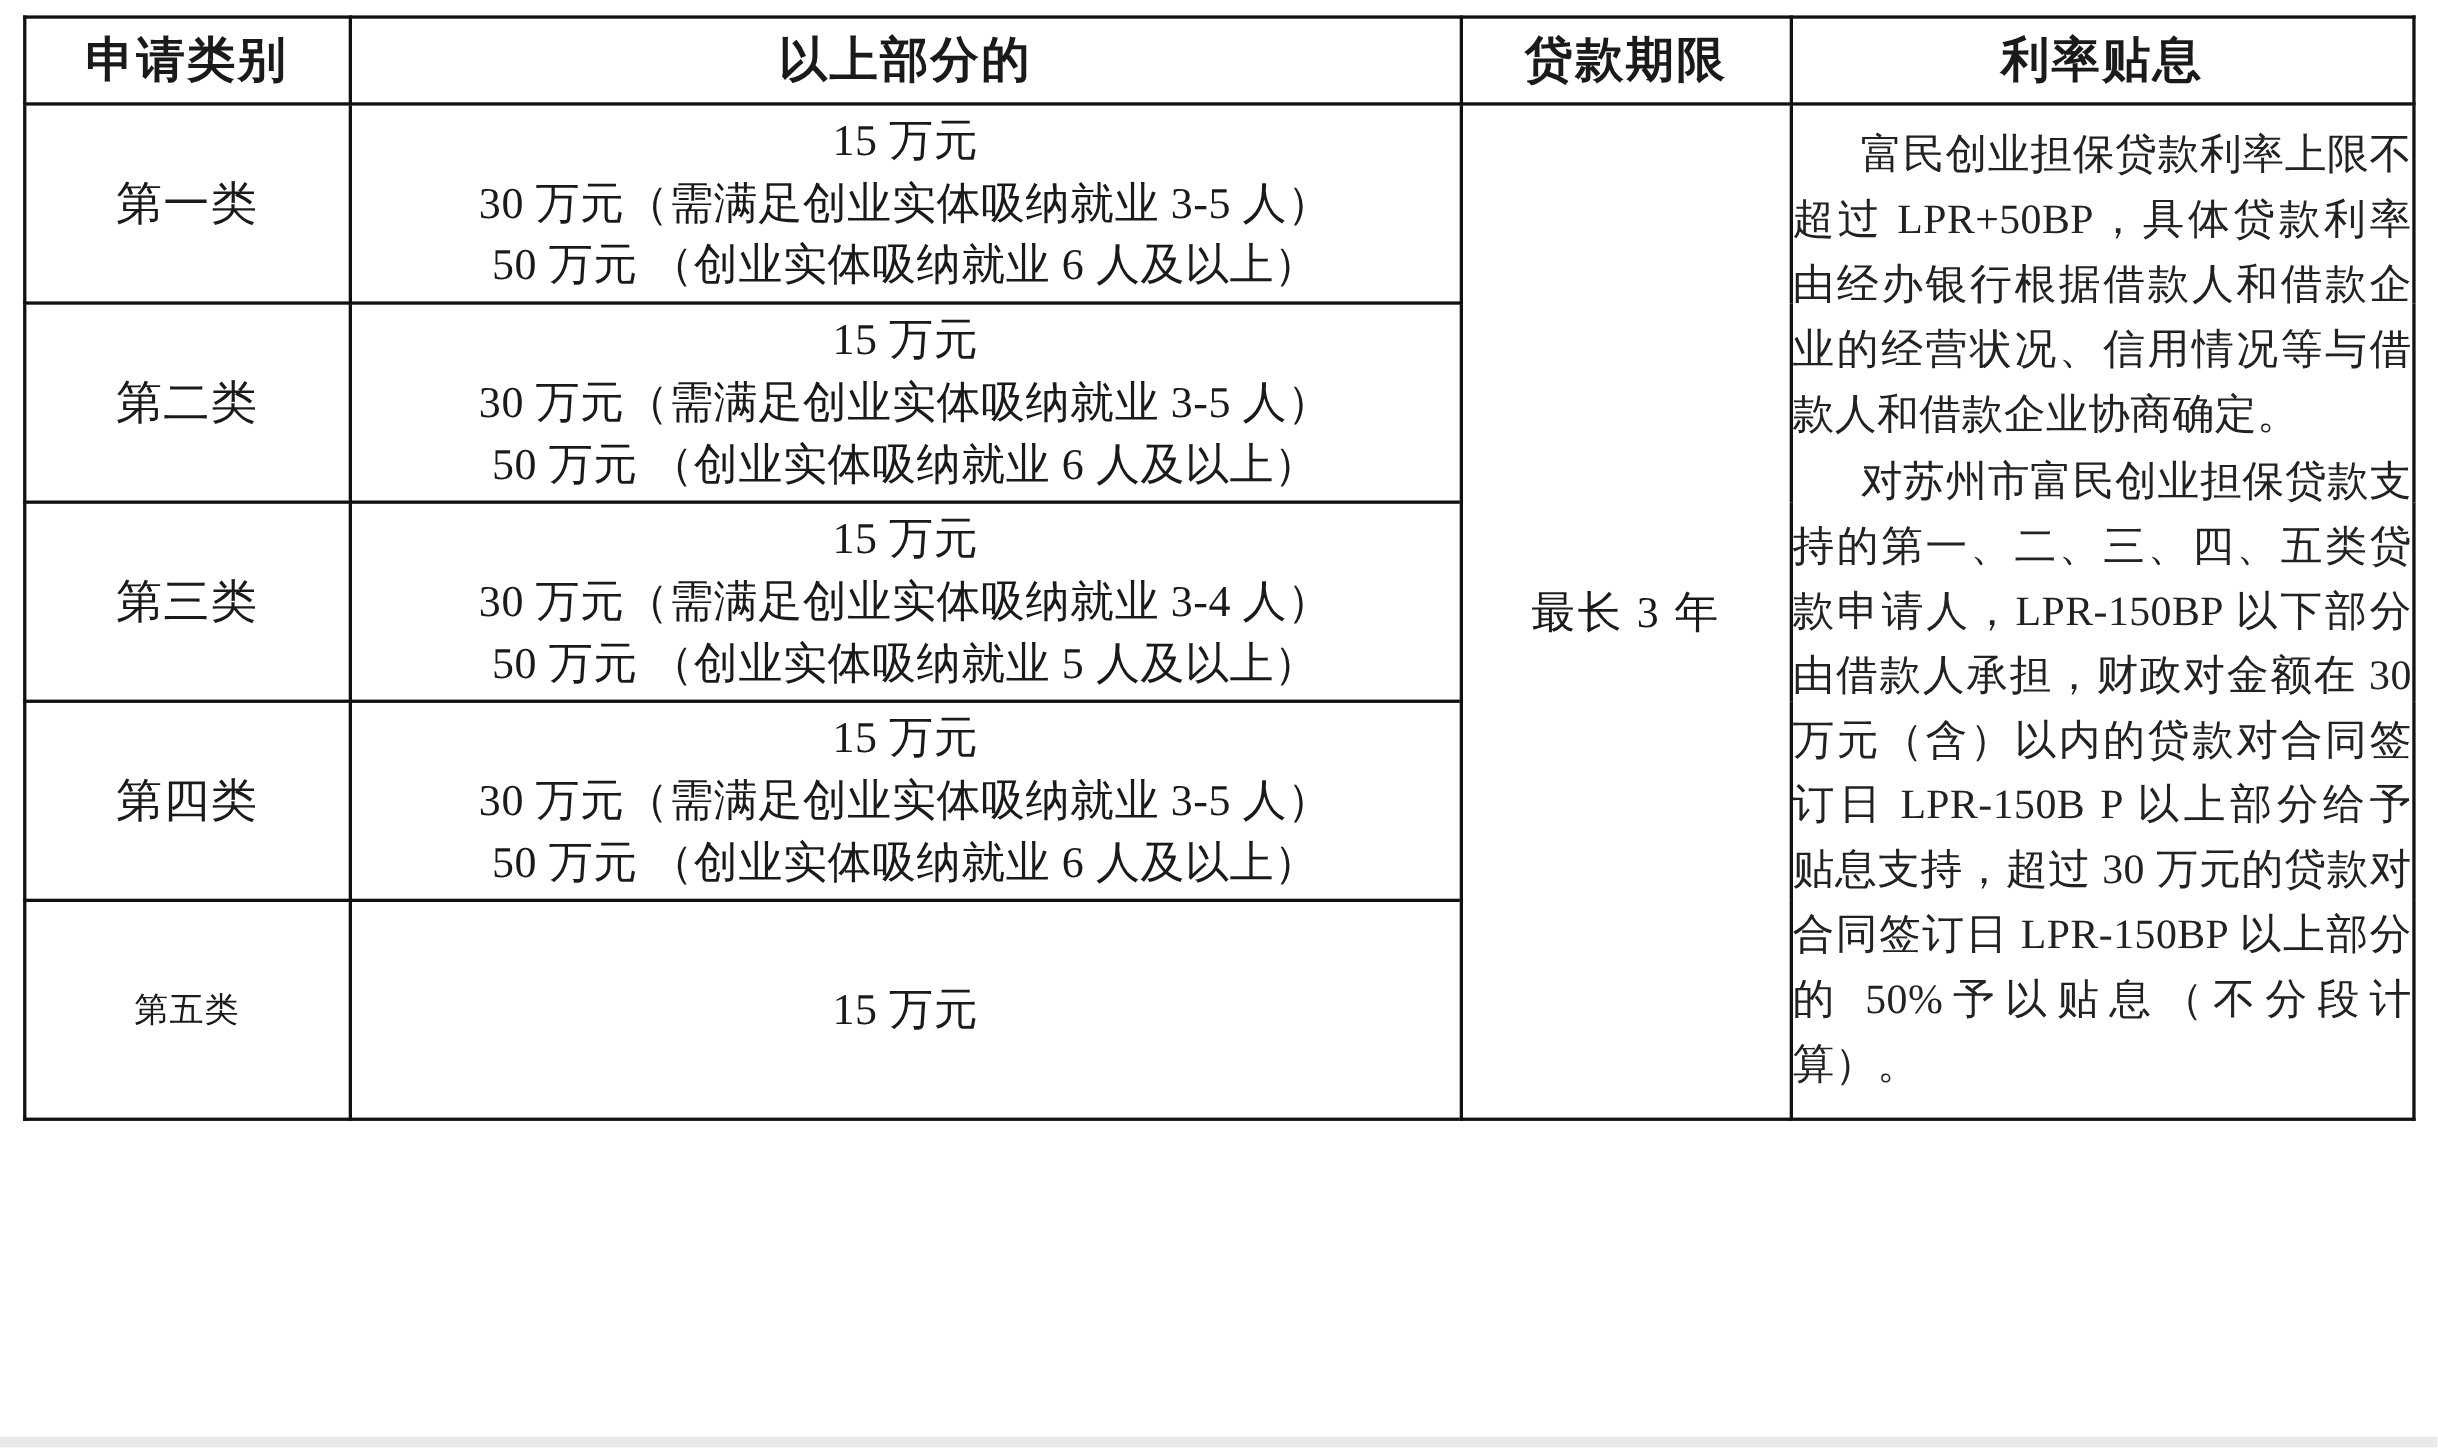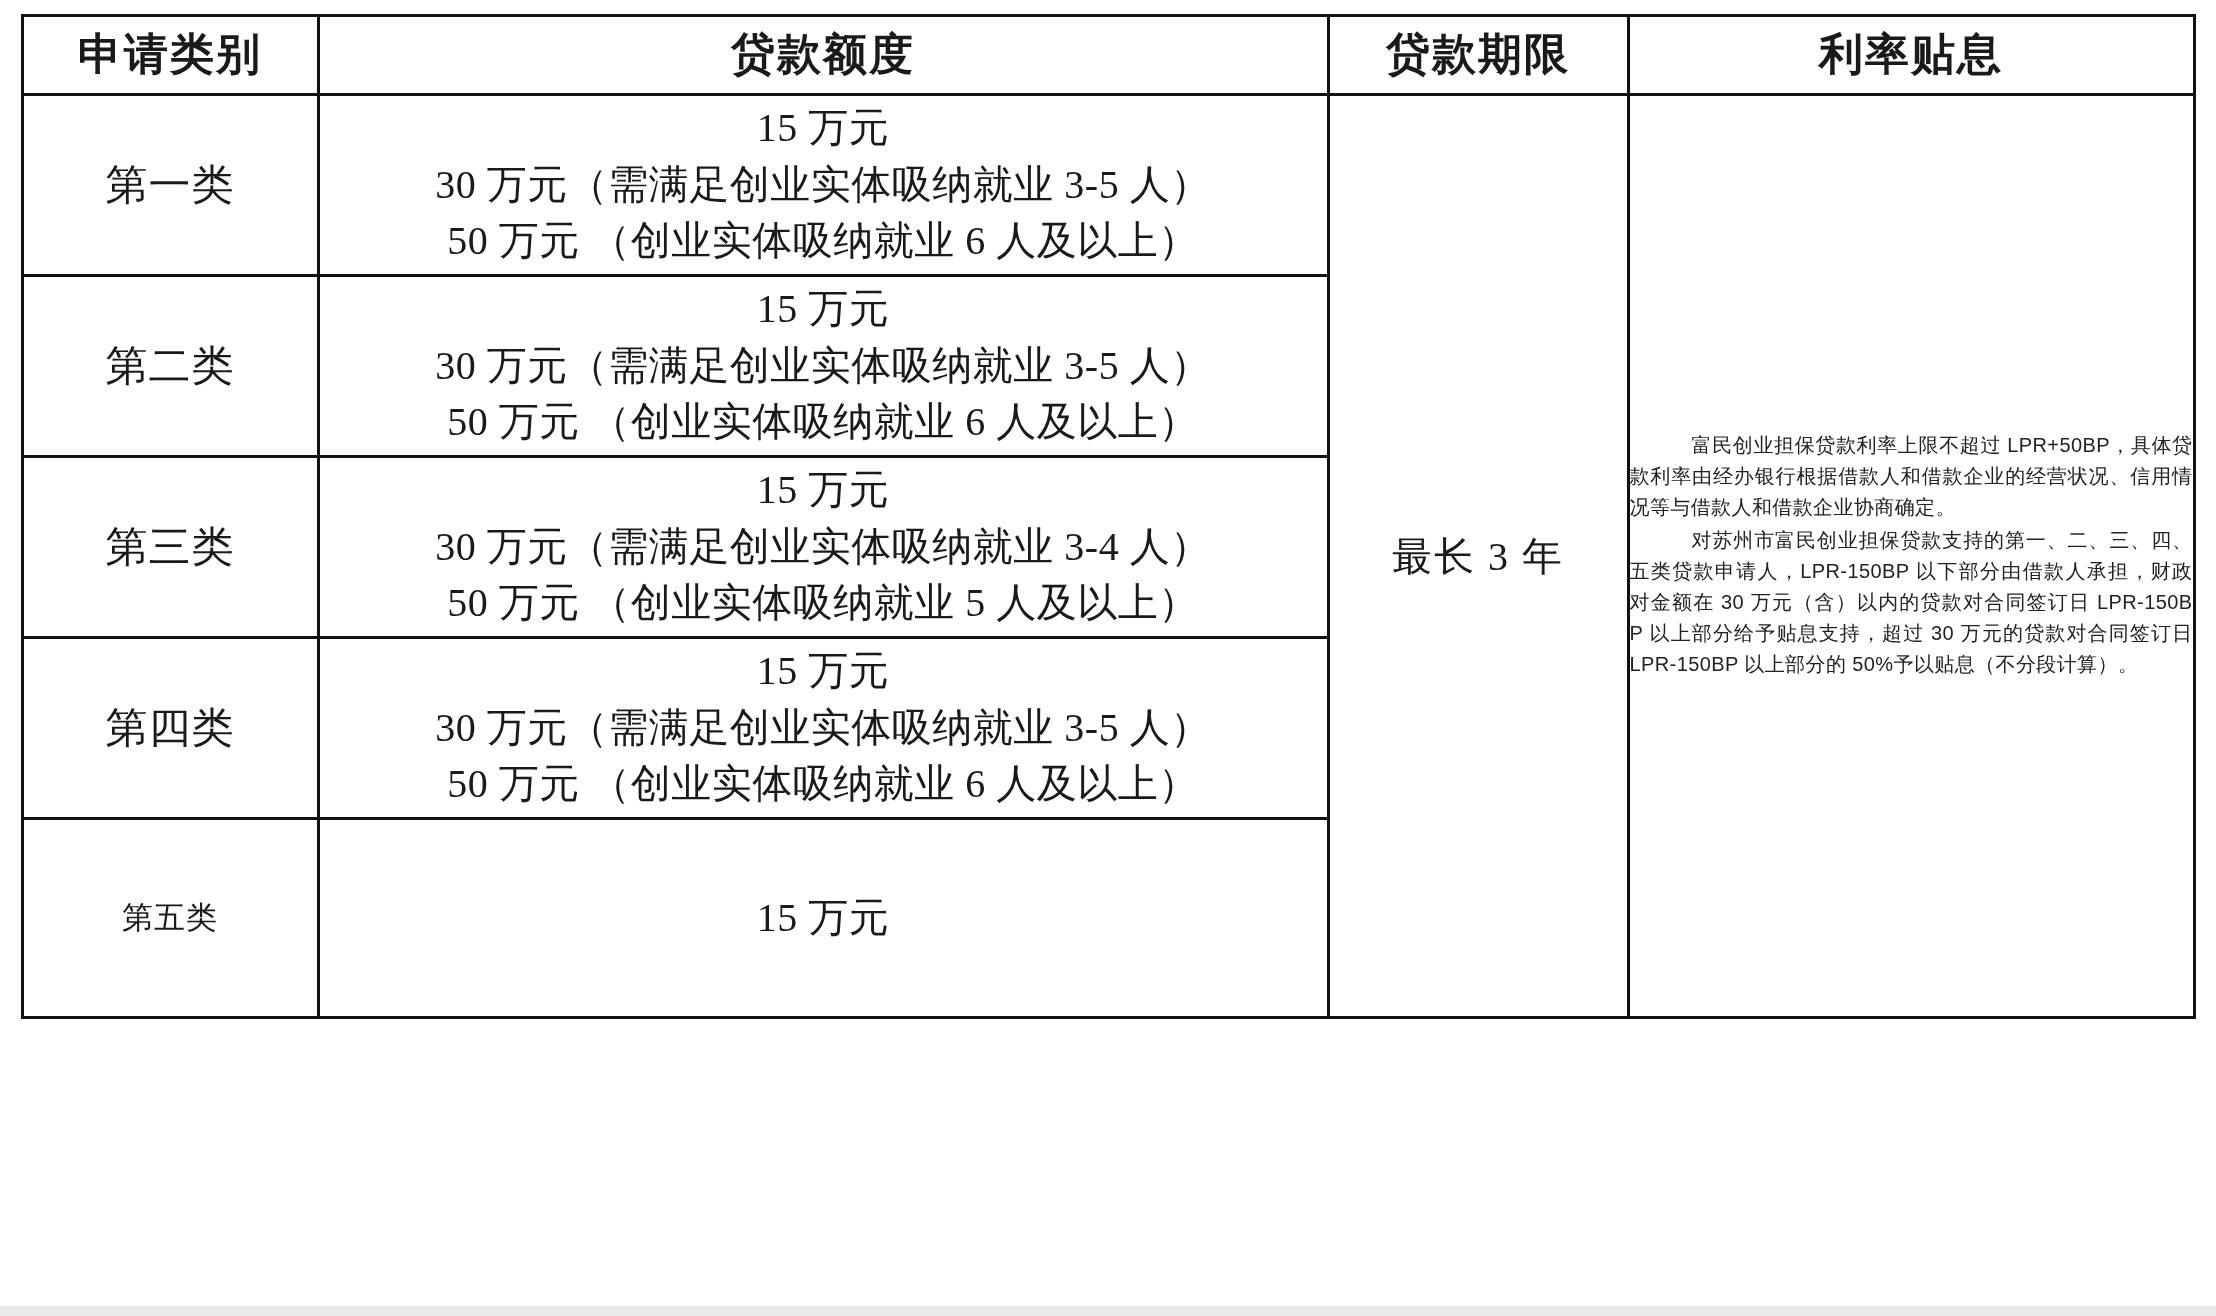--- a/index.html
+++ b/index.html
@@ -63,25 +63,25 @@
     letter-spacing: 0.5px;
     text-align: center;
   }
   .term-cell {
     text-align: center;
     font-size: 40px;
     letter-spacing: 2px;
   }
   .sub-cell {
     padding: 14px 16px 14px 18px;
-    font-size: 20px;
+    font-size: 38px;
     line-height: 1.55;
     text-align: justify;
     text-justify: inter-ideograph;
-    font-family: Liberation Sans, sans-serif;
+    font-family: Liberation Serif, serif;
     color: #222;
   }
   .sub-para {
     margin: 0 0 2px 0;
     text-indent: 62px;
     letter-spacing: 0.4px;
   }
   .row-1 .amt-cell, .row-2 .amt-cell, .row-3 .amt-cell, .row-4 .amt-cell { height: 178px; }
   .row-5 .amt-cell { height: 196px; }
   .row-5 .cat-cell { font-size: 31px; }
@@ -101,21 +101,21 @@
   <table class="loan-table">
     <colgroup>
       <col class="col-cat">
       <col class="col-amt">
       <col class="col-term">
       <col class="col-sub">
     </colgroup>
     <thead>
       <tr>
         <th class="hdr">申请类别</th>
-        <th class="hdr">贷款额度</th>
+        <th class="hdr">以上部分的</th>
         <th class="hdr">贷款期限</th>
         <th class="hdr">利率贴息</th>
       </tr>
     </thead>
     <tbody>
       <tr class="row-1">
         <td class="cat-cell">第一类</td>
         <td class="amt-cell">
           <div class="amt-line">15 万元</div>
           <div class="amt-line">30 万元（需满足创业实体吸纳就业 3-5 人）</div>

